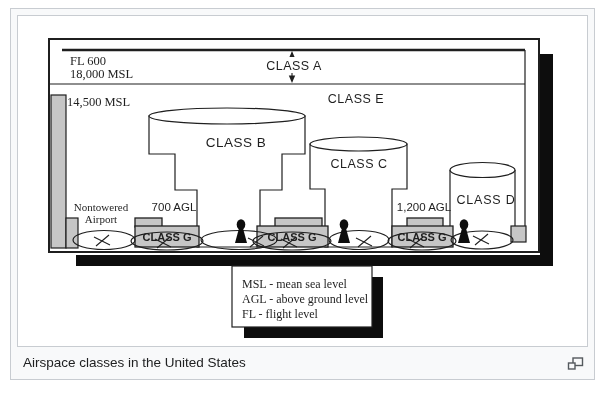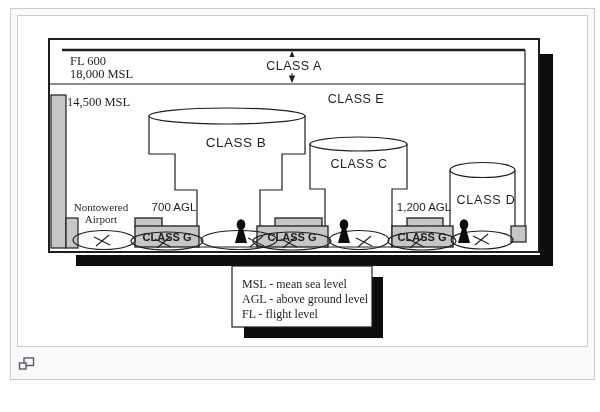--- a/index.html
+++ b/index.html
@@ -151,19 +151,20 @@
         <rect x="232" y="266" width="140" height="61" fill="#ffffff" stroke="#1f1f1f" stroke-width="1.2"></rect>
         <text x="242" y="288" class="serif" font-size="12">MSL - mean sea level</text>
         <text x="242" y="303" class="serif" font-size="12">AGL - above ground level</text>
         <text x="242" y="318" class="serif" font-size="12">FL - flight level</text>
       </g>
 
     </svg>
   </div>
 
   <div class="caption-bar">
+    <div class="caption-text">Airspace classes in the United States</div>
     <svg class="magnify" width="17" height="15" viewBox="0 0 17 15">
       <rect x="6" y="2" width="9.5" height="7.5" fill="none" stroke="#54595d" stroke-width="1.4"></rect>
       <rect x="1.5" y="7" width="6.5" height="6" fill="#f8f9fa" stroke="#54595d" stroke-width="1.4"></rect>
     </svg>
   </div>
 
 </div>
 
 </body></html>

